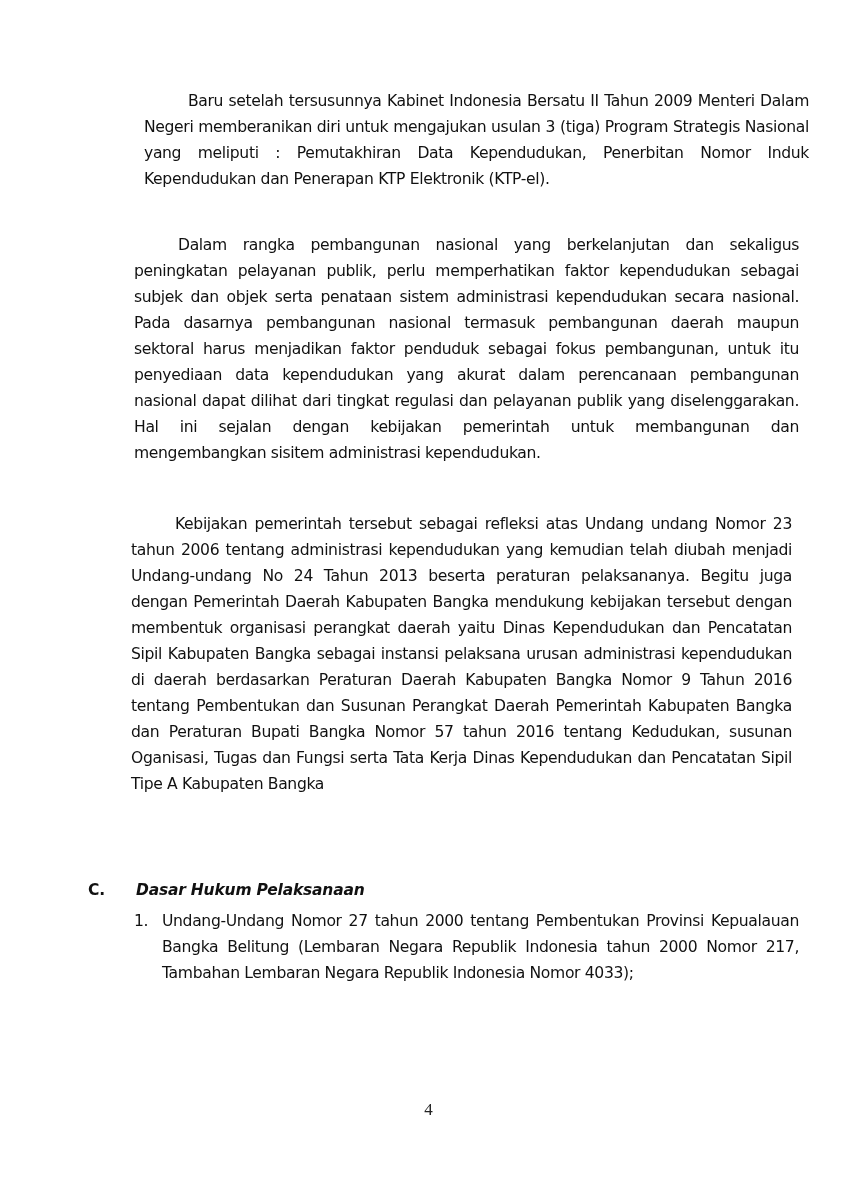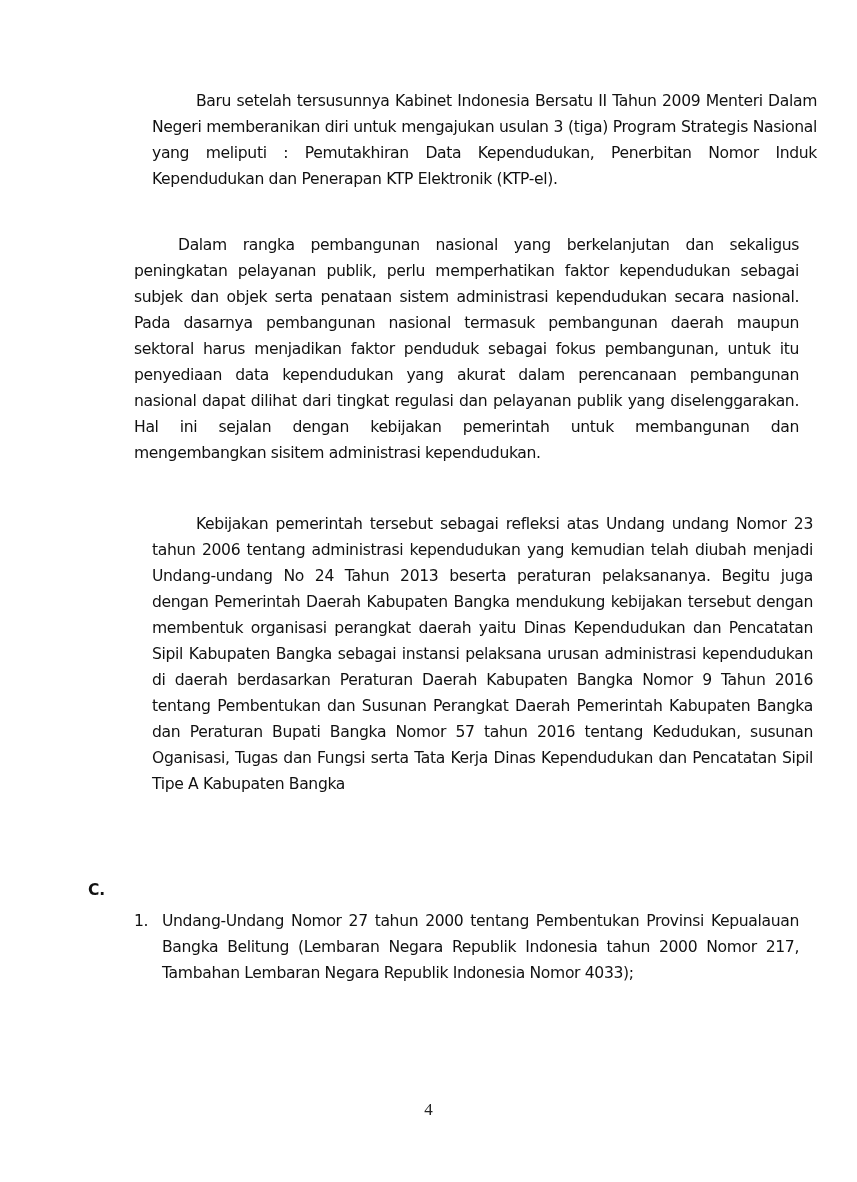--- a/index.html
+++ b/index.html
@@ -28,23 +28,23 @@
       line-height: 26px;
       text-align: justify;
       margin: 0;
       letter-spacing: -0.35px;
       word-spacing: 0px;
     }
     .para .indent {
       display: inline-block;
       width: 44px;
     }
-    #p1 { left: 152px; top: 88px; width: 665px; }
+    #p1 { left: 144px; top: 88px; width: 665px; }
     #p2 { left: 134px; top: 220px; width: 665px; margin-top: 12px; }
-    #p3 { left: 152px; top: 511px; width: 661px; }
+    #p3 { left: 131px; top: 511px; width: 661px; }
 
     .heading {
       position: absolute;
       left: 88px;
       top: 881px;
       font-size: 15.5px;
       font-weight: bold;
       font-style: italic;
       font-family: "DejaVu Sans", sans-serif;
       letter-spacing: -0.2px;
@@ -96,20 +96,21 @@
 <div class="page">
 
   <p class="para" id="p1"><span class="indent"></span><span>Baru setelah tersusunnya Kabinet Indonesia Bersatu II Tahun 2009 Menteri Dalam Negeri memberanikan diri untuk mengajukan usulan 3 (tiga) Program Strategis Nasional yang meliputi : Pemutakhiran Data Kependudukan, Penerbitan Nomor Induk Kependudukan dan Penerapan KTP Elektronik (KTP-el).</span></p>
 
   <p class="para" id="p2"><span class="indent"></span><span>Dalam rangka pembangunan nasional yang berkelanjutan dan sekaligus peningkatan pelayanan publik, perlu memperhatikan faktor kependudukan sebagai subjek dan objek serta penataan sistem administrasi kependudukan secara nasional. Pada dasarnya pembangunan nasional termasuk pembangunan daerah maupun sektoral harus menjadikan faktor penduduk sebagai fokus pembangunan, untuk itu penyediaan data kependudukan yang akurat dalam perencanaan pembangunan nasional dapat dilihat dari tingkat regulasi dan pelayanan publik yang diselenggarakan. Hal ini sejalan dengan kebijakan pemerintah untuk membangunan dan mengembangkan sisitem administrasi kependudukan.</span></p>
 
   <p class="para" id="p3"><span class="indent"></span><span>Kebijakan pemerintah tersebut sebagai refleksi atas Undang undang Nomor 23 tahun 2006 tentang administrasi kependudukan yang kemudian telah diubah menjadi Undang-undang No 24 Tahun 2013 beserta peraturan pelaksananya. Begitu juga dengan Pemerintah Daerah Kabupaten Bangka mendukung kebijakan tersebut dengan membentuk organisasi perangkat daerah yaitu Dinas Kependudukan dan Pencatatan Sipil Kabupaten Bangka sebagai instansi pelaksana urusan administrasi kependudukan di daerah berdasarkan Peraturan Daerah Kabupaten Bangka Nomor 9 Tahun 2016 tentang Pembentukan dan Susunan Perangkat Daerah Pemerintah Kabupaten Bangka dan Peraturan Bupati Bangka Nomor 57 tahun 2016 tentang Kedudukan, susunan Oganisasi, Tugas dan Fungsi serta Tata Kerja Dinas Kependudukan dan Pencatatan Sipil Tipe A Kabupaten Bangka</span></p>
 
   <h3 class="heading">
     <span class="num">C.</span>
+    <span>Dasar Hukum Pelaksanaan</span>
   </h3>
 
   <ol class="list">
     <li class="list-item">
       <span class="marker">1.</span>
       <span class="text">Undang-Undang Nomor 27 tahun 2000 tentang Pembentukan Provinsi Kepualauan Bangka Belitung (Lembaran Negara Republik Indonesia tahun 2000 Nomor 217, Tambahan Lembaran Negara Republik Indonesia Nomor 4033);</span>
     </li>
   </ol>
 
   <div class="page-number">4</div>

